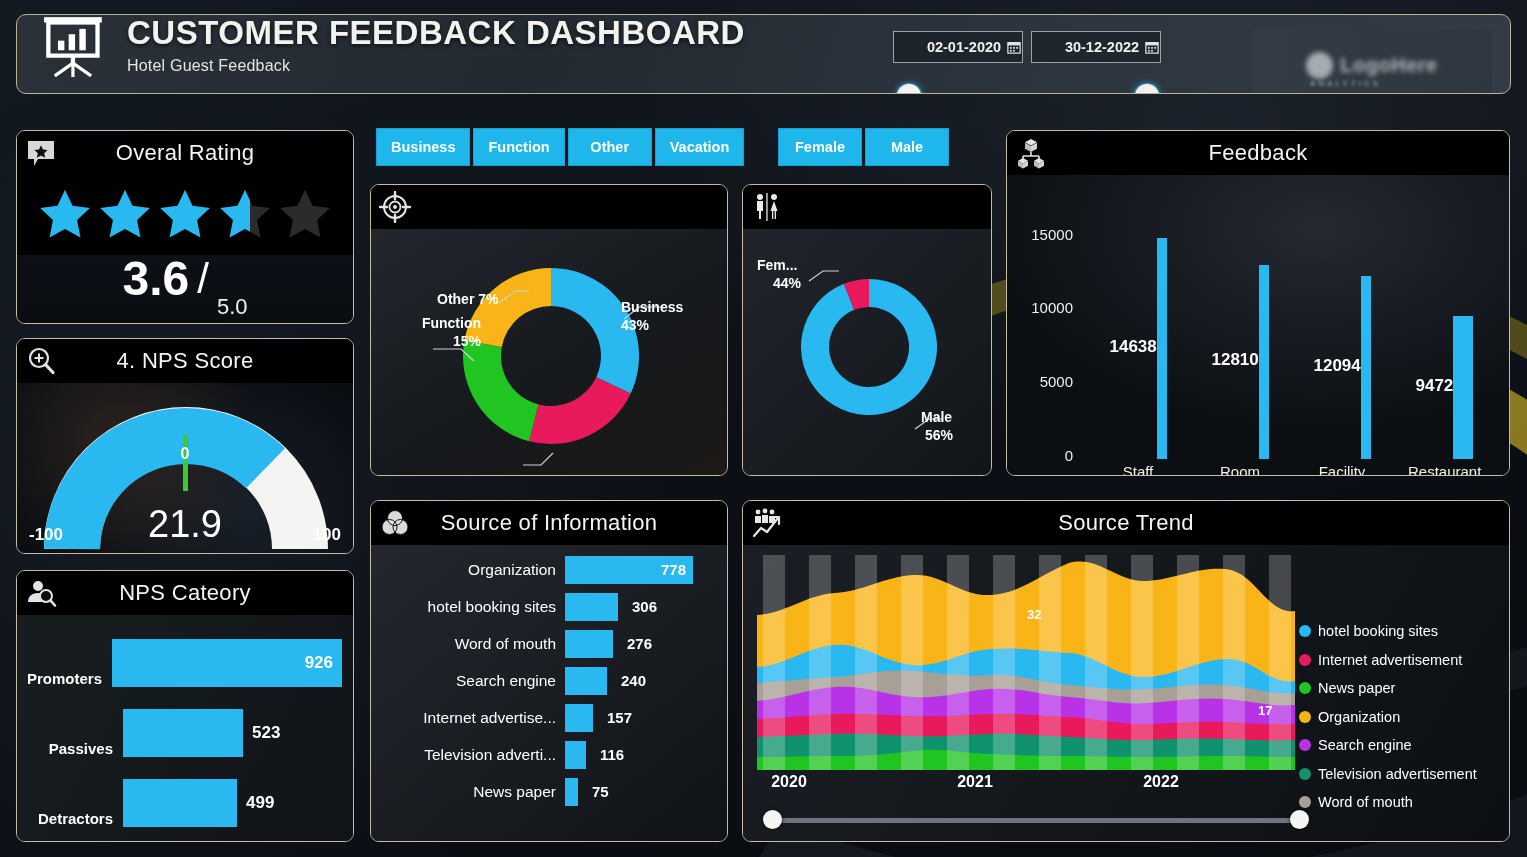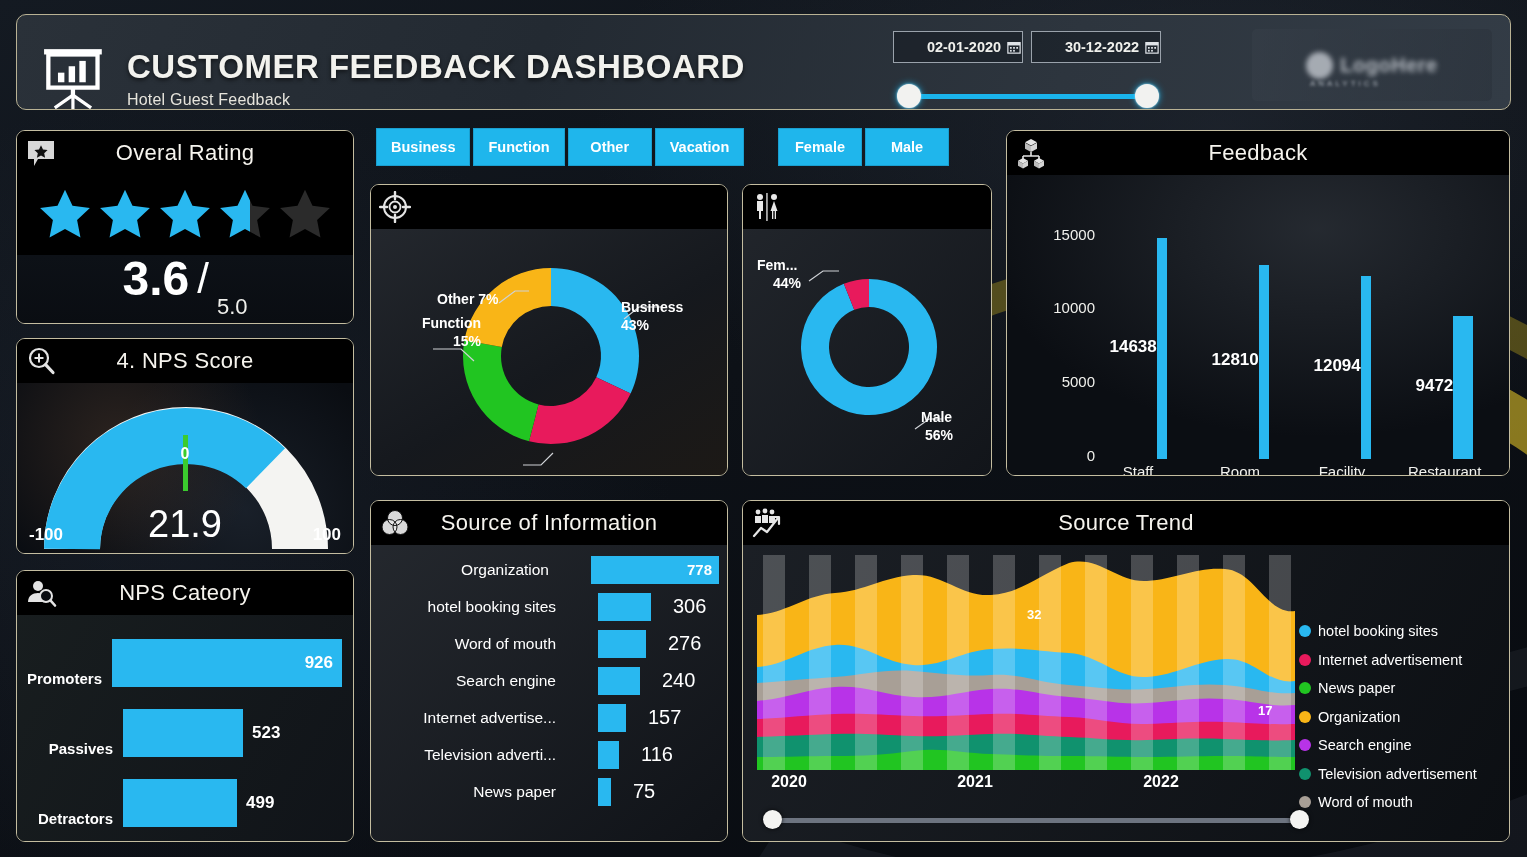--- a/index.html
+++ b/index.html
@@ -50,25 +50,25 @@
     width: 1250px; height: 760px;
     right: -420px; top: -40px;
     border: 38px solid rgba(150,160,175,0.08);
     border-color: transparent transparent rgba(150,160,175,0.08) transparent;
     transform: rotate(-6deg);
   }
 
   
   .header {
     position: absolute; left: 16px; top: 14px;
-    width: 1495px; height: 96px;
+    width: 1495px; height: 80px;
     border: 1px solid #b9b294;
     border-radius: 10px;
     background: linear-gradient(110deg, #2a3139 0%, #232a32 35%, #2d353e 70%, #333c46 100%);
-    display: flex; align-items: flex-end;
+    display: flex; align-items: flex-start;
     overflow: hidden;
   }
   .hdr-icon {
     width: 70px; height: 62px;
     margin-left: 22px; margin-right: 18px;
     flex: 0 0 auto;
   }
   .hdr-titles { flex: 0 0 auto; }
   .hdr-title {
     font-size: 33px; font-weight: bold; color: #f2f2ee;
@@ -258,21 +258,21 @@
   }
 
   
   #p-feedback { left: 1006px; top: 130px; width: 504px; height: 346px; }
   #p-feedback .panel-body {
     background:
       radial-gradient(ellipse 520px 320px at 62% 18%, rgba(58,64,72,0.55), transparent 65%),
       #0b0e13;
   }
   .fb-axis {
-    position: absolute; left: 26px; top: 12px; width: 62px; height: 272px;
+    position: absolute; left: 4px; top: 12px; width: 62px; height: 272px;
   }
   .fb-tick {
     position: absolute; right: 0; color: #f0f0ec; font-size: 15px;
     transform: translateY(-50%);
   }
   .fb-bars {
     position: absolute; left: 80px; right: 14px; top: 12px; height: 272px;
     display: flex; align-items: flex-end; justify-content: space-around;
   }
   .fb-col { width: 57px; display: flex; align-items: center; }
@@ -290,23 +290,23 @@
     background: linear-gradient(140deg, rgba(40,44,50,0.85), rgba(16,19,24,0.97));
     padding: 6px 8px 6px 4px;
   }
   .srow { display: flex; align-items: center; height: 37px; }
   .s-label {
     width: 190px; text-align: right; padding-right: 9px;
     color: #ffffff; font-size: 15.5px; white-space: nowrap;
     overflow: hidden; text-overflow: ellipsis;
   }
   .s-barwrap { flex: 1; display: flex; align-items: center; }
-  .s-bar { height: 28px; background: #29b8f0; display:flex; align-items:center; justify-content:flex-end;margin-left:33px; }
+  .s-bar { height: 28px; background: #29b8f0; display:flex; align-items:center; justify-content:flex-end; }
   .s-in { color: #ffffff; font-size: 15px; font-weight: bold; padding-right: 7px; }
-  .s-out { color: #ffffff; font-size: 20px; font-weight: normal; padding-left: 22px; }
+  .s-out { color: #ffffff; font-size: 15px; font-weight: bold; padding-left: 14px; }
 
   
   #p-trend { left: 742px; top: 500px; width: 768px; height: 342px; }
   #p-trend .panel-body {
     background: linear-gradient(120deg, rgba(28,32,38,0.95), rgba(12,15,19,0.98));
   }
   .trend-plot {
     position: absolute; left: 14px; top: 10px; width: 538px; height: 215px;
   }
   .trend-xaxis {

